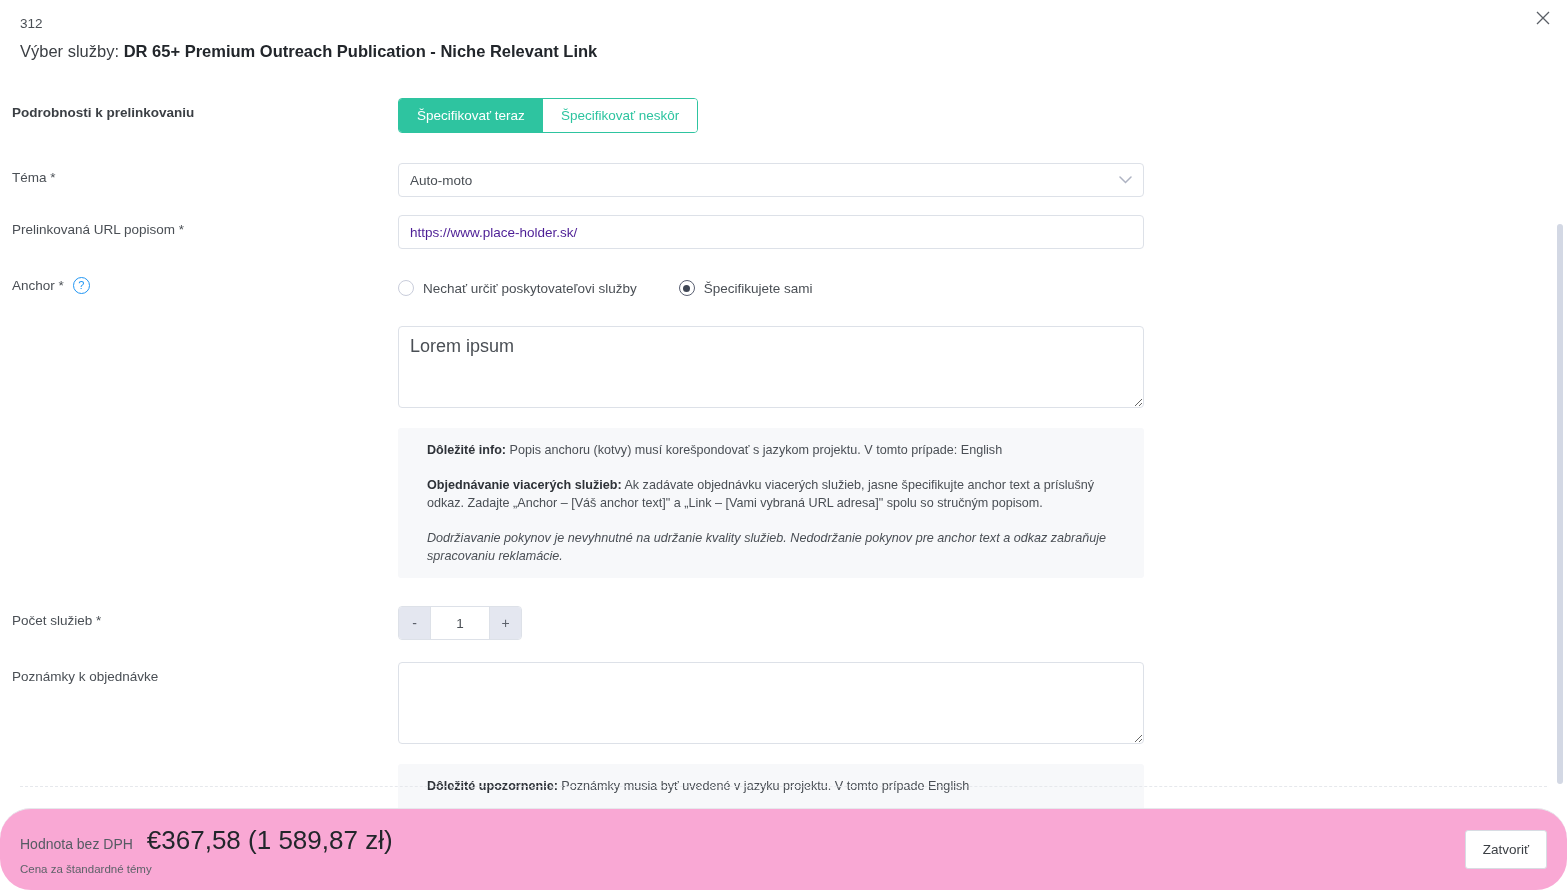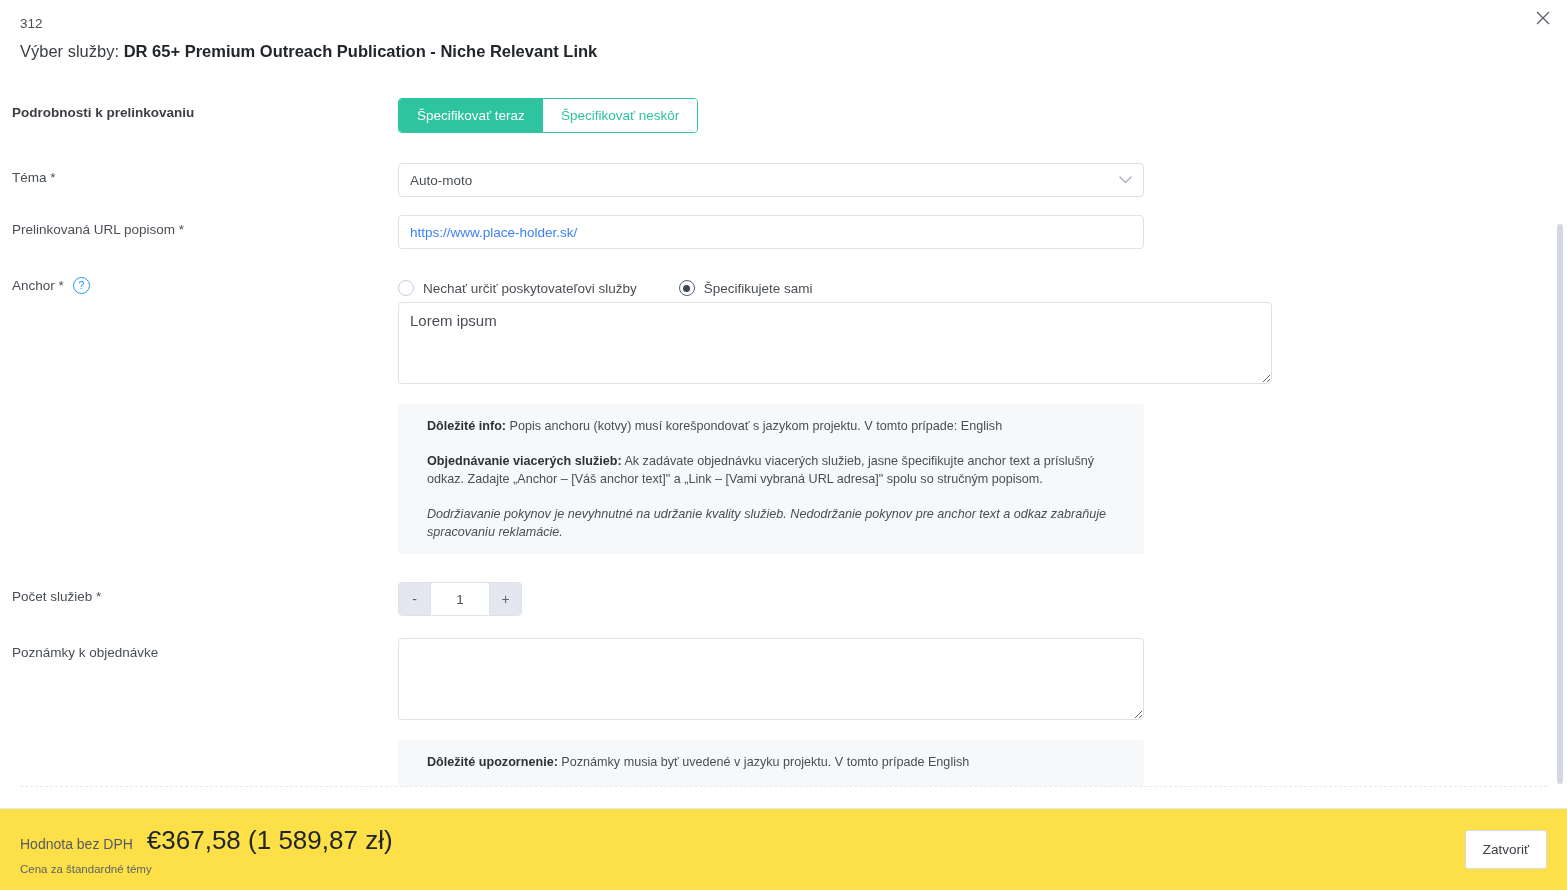--- a/index.html
+++ b/index.html
@@ -147,21 +147,21 @@
     pointer-events: none;
     color: #aeb3c2;
   }
 
   .text-input {
     width: 746px;
     height: 34px;
     border: 1px solid #dde1e8;
     border-radius: 4px;
     font-size: 13.5px;
-    color: #3b82f6;
+    color: #4c1d95;
     padding: 0 11px;
     font-family: "Liberation Sans", sans-serif;
     background: #fff;
     outline: none;
   }
 
   .radio-group {
     display: flex;
     align-items: center;
     gap: 42px;
@@ -185,26 +185,26 @@
   }
   .radio-item.checked .radio-circle { border-color: #5a6072; }
   .radio-item.checked .radio-circle::after {
     content: "";
     width: 7px; height: 7px;
     border-radius: 50%;
     background: #3f4654;
   }
 
   .anchor-textarea {
-    width: 874px;
+    width: 746px;
     height: 82px;
-    margin-top: 6px;
+    margin-top: 30px;
     border: 1px solid #dde1e8;
     border-radius: 4px;
-    font-size: 15px;
+    font-size: 18px;
     color: #4a4f55;
     padding: 9px 11px;
     font-family: "Liberation Sans", sans-serif;
     resize: vertical;
     outline: none;
     background: #fff;
   }
   .notes-textarea {
     width: 746px;
     height: 82px;
@@ -289,25 +289,26 @@
     border-radius: 3px;
     cursor: pointer;
   }
 
   
   .modal-footer {
     position: absolute;
     left: 0; right: 0; bottom: 0;
     height: 82px;
     border-top: 1px solid #e6e8ec;
-    background: #fde047;
+    background: #f9a8d4;
     display: flex;
     align-items: center;
     justify-content: space-between;
     padding: 0 20px;
+    border-radius: 31px;
   }
   .price-block { display: flex; flex-direction: column; }
   .price-line { display: flex; align-items: baseline; gap: 14px; }
   .price-label { font-size: 14px; color: #565b63; }
   .price-value { font-size: 26px; color: #22262b; }
   .price-sub { font-size: 11.5px; color: #5d6views; color: #5d6269; margin-top: 7px; }
 
   .footer-actions { display: flex; align-items: center; gap: 12px; }
   .btn-primary {
     background: #2ec4a0;

